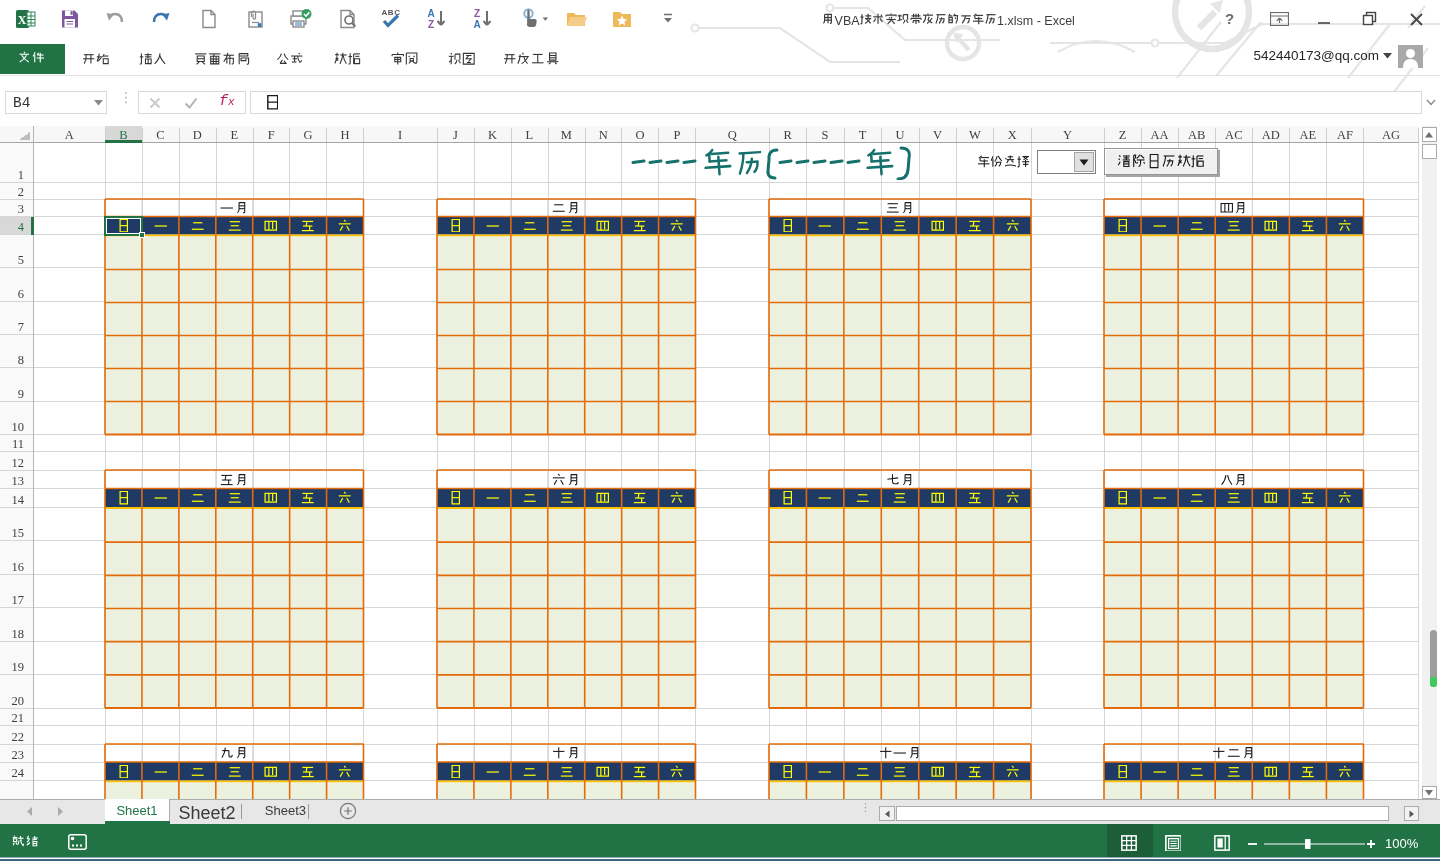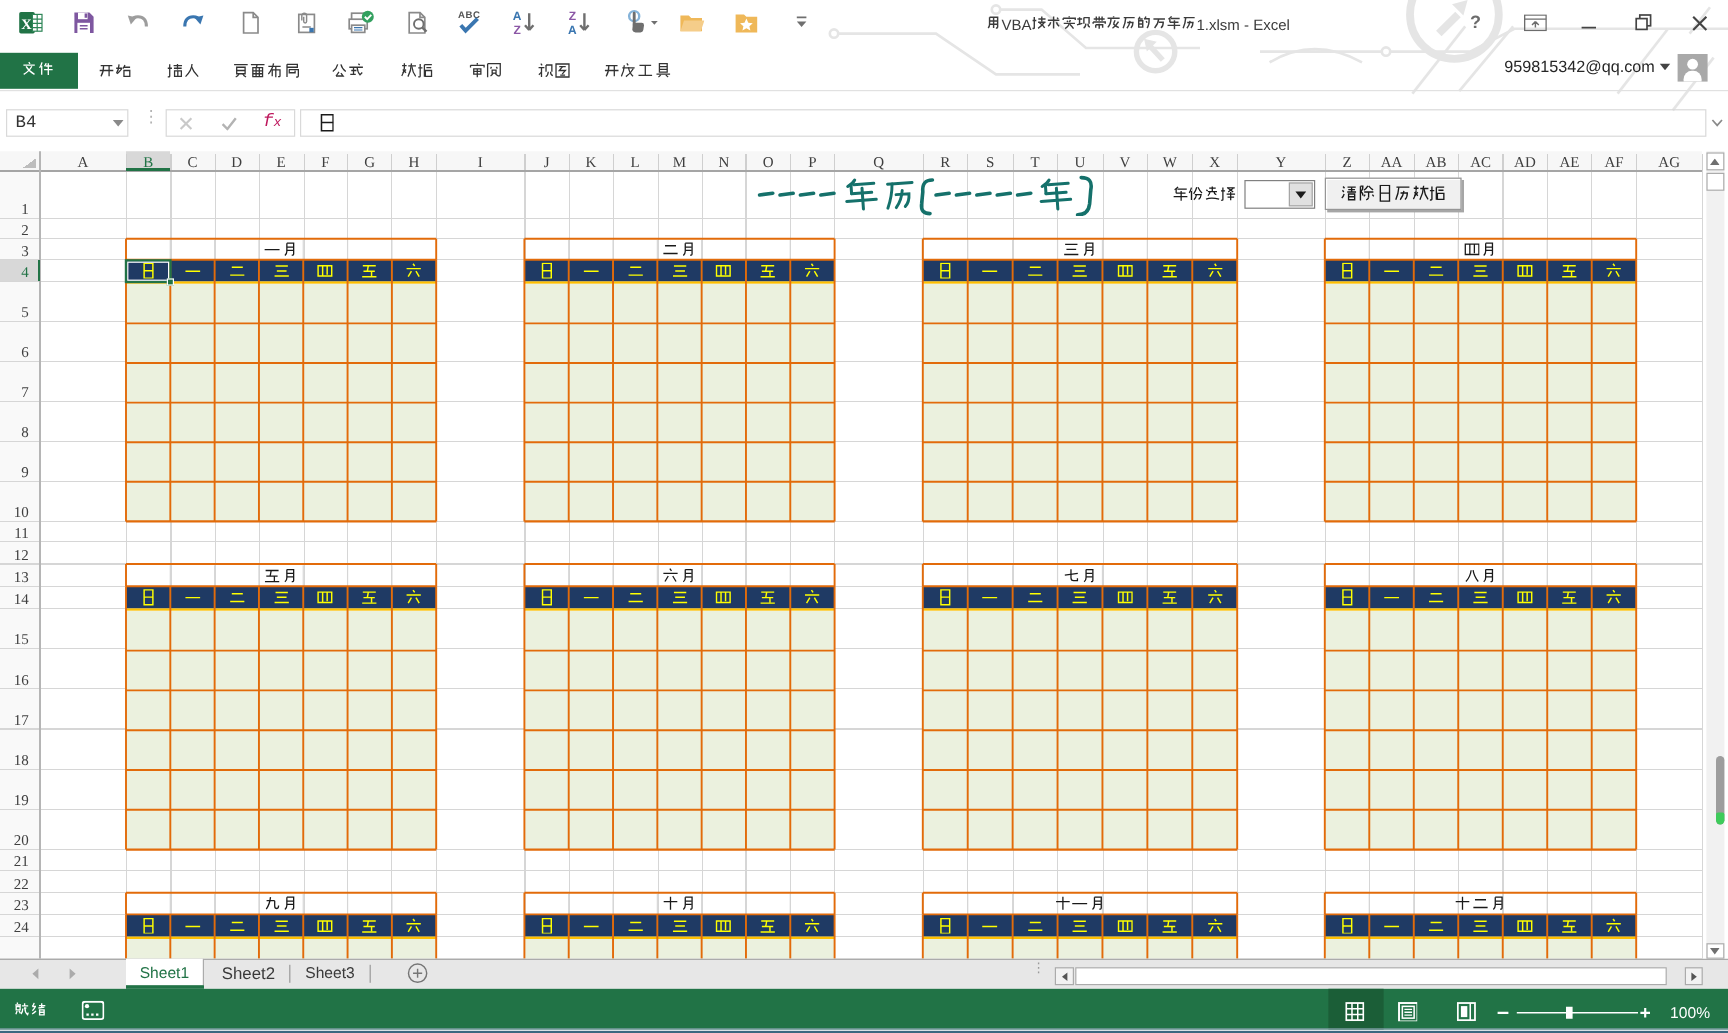--- a/index.html
+++ b/index.html
@@ -428,21 +428,21 @@
     <svg style="position:absolute;left:545.7px;top:52.0px" width="13.5" height="13.5" viewBox="0 0 100 100">
       <g fill="none" stroke="#333333" stroke-width="8" stroke-linecap="butt">
         <path d="M26 8 H74 V60 H26 Z"></path>
         <path d="M26 26 H74"></path>
         <path d="M26 43 H74"></path>
         <path d="M8 72 H92"></path>
         <path d="M34 76 Q30 84 20 90"></path>
         <path d="M66 76 Q70 84 80 90"></path>
       </g>
     </svg>
-    <div class="ab" style="left:1159px;top:48px;width:220px;text-align:right;font-size:13.5px;color:#262626">959815342@qq.com</div>
+    <div class="ab" style="left:1159px;top:48px;width:220px;text-align:right;font-size:13.5px;color:#262626">542440173@qq.com</div>
     <svg class="ab" style="left:1383px;top:53px" width="9" height="6" viewBox="0 0 9 6">
       <path d="M0 0 h9 l-4.5 5.5 z" fill="#444"></path>
     </svg>
     <div class="ab" style="left:1397.5px;top:45px;width:25.5px;height:22.5px;background:#a9a9a9;overflow:hidden">
       <div class="ab" style="left:8.2px;top:3.5px;width:9px;height:9px;border-radius:50%;background:#fff"></div>
       <div class="ab" style="left:5px;top:14px;width:15.5px;height:10px;border-radius:7px 7px 0 0;background:#fff"></div>
     </div>
     <div class="ab" style="left:4.5px;top:91px;width:102px;height:22.5px;border:1px solid #d9d9d9;box-sizing:border-box"></div>
     <div class="ab" style="left:13px;top:94px;font-size:14.5px;color:#333" class2="serif"><span class="serif">B4</span></div>
     <svg class="ab" style="left:94px;top:100px" width="9" height="6" viewBox="0 0 9 6">
@@ -1860,23 +1860,23 @@
     <div class="ab" style="left:0;top:799px;width:1440px;height:24.5px;background:#e7e7e7;border-top:1px solid #ababab;box-sizing:border-box"></div>
     <svg class="ab" style="left:25px;top:806px" width="9" height="11" viewBox="0 0 9 11">
       <path d="M7 1 L2 5.5 L7 10 z" fill="#ababab"></path>
     </svg>
     <svg class="ab" style="left:56px;top:806px" width="9" height="11" viewBox="0 0 9 11">
       <path d="M2 1 L7 5.5 L2 10 z" fill="#ababab"></path>
     </svg>
     <div class="ab" style="left:105px;top:799px;width:64px;height:22px;background:#fff;border-right:1px solid #ababab"></div>
     <div class="ab" style="left:105px;top:821px;width:64.5px;height:2.5px;background:#217346"></div>
     <div class="ab" style="left:105px;top:803px;width:64px;text-align:center;font-size:13px;color:#217346">Sheet1</div>
-    <div class="ab" style="left:176px;top:803px;width:62px;text-align:center;font-size:14px;color:#3a3a3a">Sheet2</div>
+    <div class="ab" style="left:176px;top:803px;width:62px;text-align:center;font-size:18px;color:#3a3a3a">Sheet2</div>
     <div class="ab" style="left:240.5px;top:803.5px;width:1px;height:15px;background:#9a9a9a"></div>
-    <div class="ab" style="left:244px;top:803px;width:62px;text-align:center;font-size:13px;color:#3a3a3a">Sheet3</div>
+    <div class="ab" style="left:244px;top:803px;width:62px;text-align:right;font-size:13px;color:#3a3a3a">Sheet3</div>
     <div class="ab" style="left:307.5px;top:803.5px;width:1px;height:15px;background:#9a9a9a"></div>
     <svg class="ab" style="left:339px;top:802px" width="18" height="18" viewBox="0 0 18 18">
       <circle cx="9" cy="9" r="7.6" fill="none" stroke="#757575" stroke-width="1.2"></circle>
       <path d="M9 5.2 V12.8 M5.2 9 H12.8" stroke="#757575" stroke-width="1.2"></path>
     </svg>
     <div class="ab" style="left:860px;top:805px;width:3px;height:13px;color:#9a9a9a;font-size:11px;line-height:4px">⋮</div>
     <div class="ab" style="left:879px;top:805.5px;width:16px;height:15.5px;background:#f2f2f2;border:1px solid #ababab;box-sizing:border-box"></div>
     <svg class="ab" style="left:884px;top:809.5px" width="6" height="8" viewBox="0 0 6 8">
       <path d="M5.5 0.5 L1 4 L5.5 7.5 z" fill="#555"></path>
     </svg>
@@ -1932,15 +1932,15 @@
       <rect x="0.8" y="0.8" width="13.4" height="13.4" fill="none" stroke="#fff" stroke-width="1.4"></rect>
       <rect x="3.2" y="3.2" width="5" height="8.6" fill="#fff"></rect>
       <path d="M10.5 0.8 v13.4" stroke="#fff" stroke-width="1.2"></path>
     </svg>
     <svg class="ab" style="left:1247px;top:839px" width="130" height="10" viewBox="0 0 130 10">
       <path d="M1 5 h9" stroke="#fff" stroke-width="1.8"></path>
       <path d="M17 5 H118" stroke="#fff" stroke-width="1.2"></path>
       <rect x="58" y="-1.5" width="5.5" height="13" fill="#fff"></rect>
       <path d="M120 5 h8 M124 1 v8" stroke="#fff" stroke-width="1.8"></path>
     </svg>
-    <div class="ab" style="left:1385px;top:835.5px;width:40px;text-align:right;font-size:13px;color:#fff">100%</div>
+    <div class="ab" style="left:1385px;top:835.5px;width:40px;font-size:13px;color:#fff">100%</div>
     <div class="ab" style="left:0;top:857.3px;width:1440px;height:1.2px;background:#8fa8b8"></div>
     <div class="ab" style="left:0;top:858.5px;width:1440px;height:2.5px;background:#3c6780"></div>
   </div>
 </body></html>

